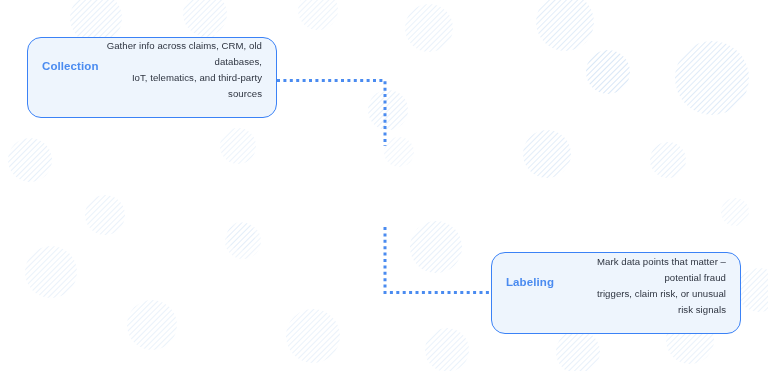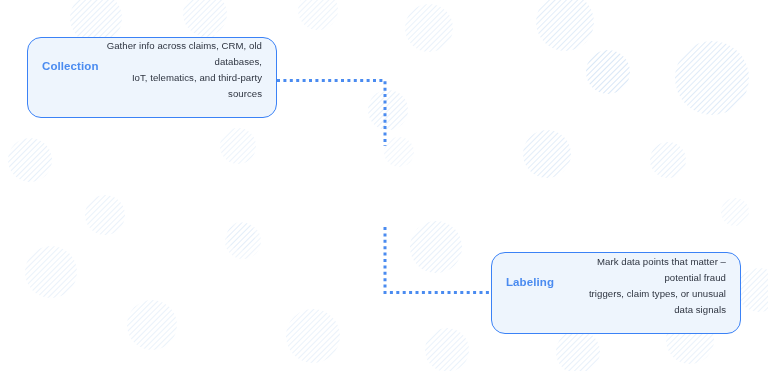--- a/index.html
+++ b/index.html
@@ -131,16 +131,16 @@
   <div class="card" id="card-collection">
     <div class="card-title">Collection</div>
     <div class="card-desc">Gather info across claims, CRM, old databases,
 IoT, telematics, and third-party sources</div>
   </div>
 
 
   <div class="card" id="card-labeling">
     <div class="card-title">Labeling</div>
     <div class="card-desc">Mark data points that matter – potential fraud
-triggers, claim types, or unusual data signals</div>
+triggers, claim risk, or unusual risk signals</div>
   </div>
 
 </div>
 
 </body></html>

